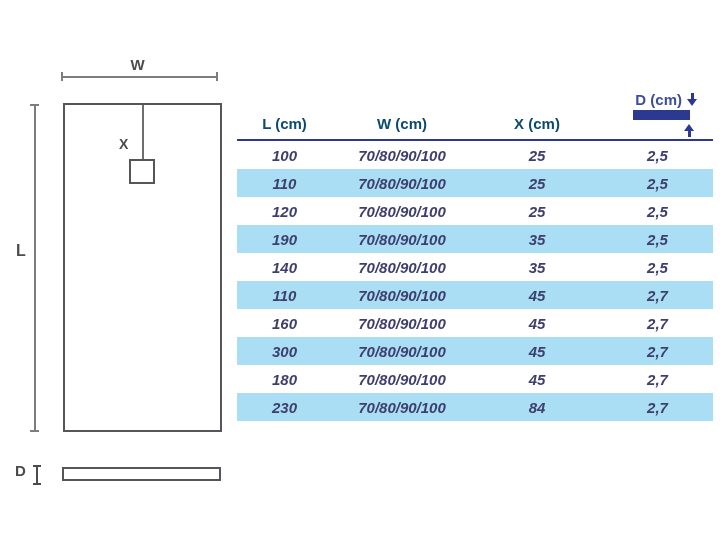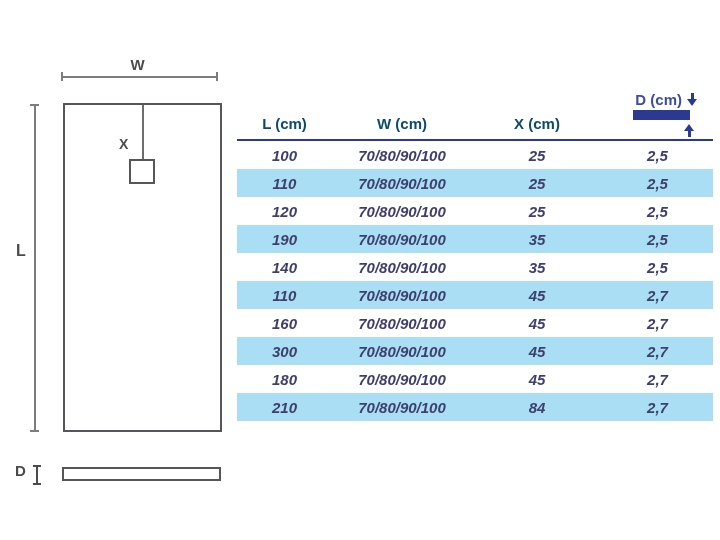--- a/index.html
+++ b/index.html
@@ -155,21 +155,21 @@
         <span class="cell c-x">45</span>
         <span class="cell c-d">2,7</span>
       </div>
       <div class="row">
         <span class="cell c-l">180</span>
         <span class="cell c-w">70/80/90/100</span>
         <span class="cell c-x">45</span>
         <span class="cell c-d">2,7</span>
       </div>
       <div class="row">
-        <span class="cell c-l">210</span>
+        <span class="cell c-l">230</span>
         <span class="cell c-w">70/80/90/100</span>
         <span class="cell c-x">84</span>
         <span class="cell c-d">2,7</span>
       </div>
     </div>
   </div>
 
 </div>
 
 </body></html>

